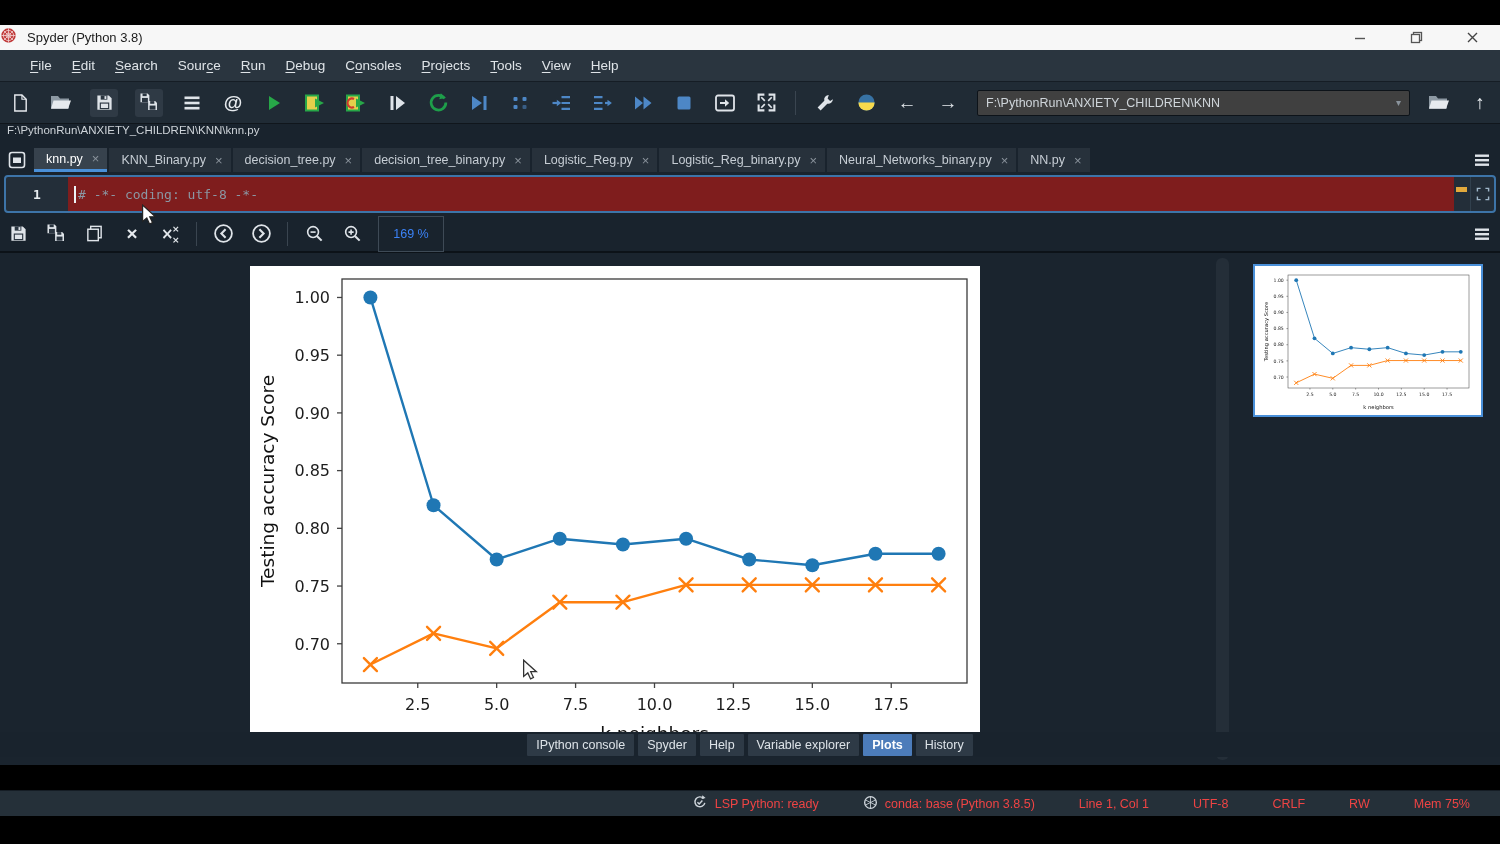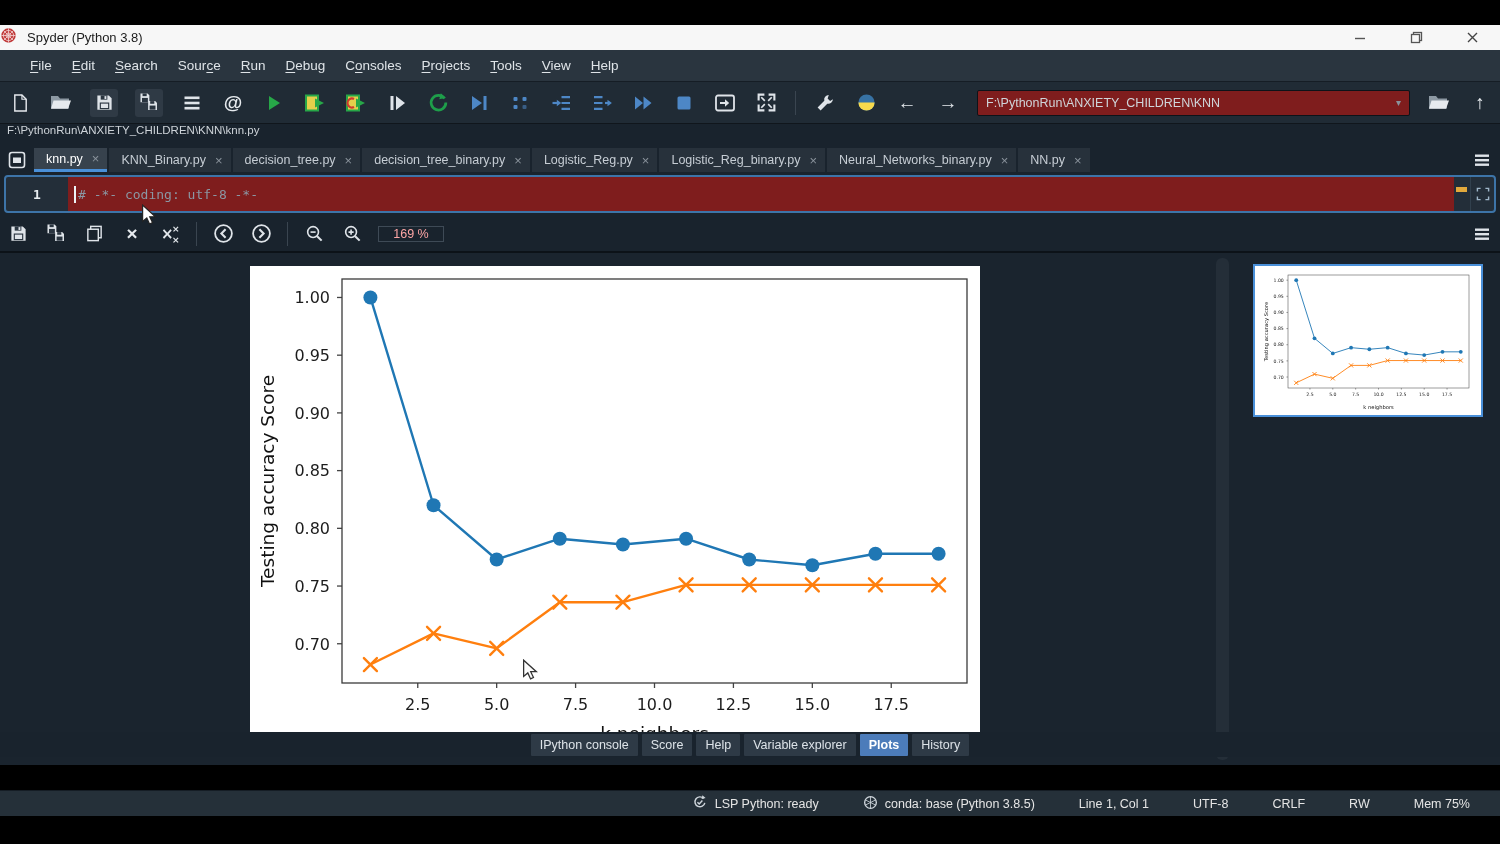--- a/index.html
+++ b/index.html
@@ -18,21 +18,21 @@
   .menubar { top:50px; height:32px; background:#2a353f; border-bottom:1px solid #151d25; display:flex; align-items:center; padding-left:20px; }
   .menuitem { color:#dfe4e8; font-size:13.5px; padding:5px 10px; cursor:default; }
   .menuitem u { text-decoration:underline; text-underline-offset:2px; }
 
   
   .toolbar { top:82px; height:42px; background:#202b35; border-bottom:1px solid #10161c; display:flex; align-items:center; padding:0 8px; gap:17px; }
   .ticon { width:24px; height:24px; display:flex; align-items:center; justify-content:center; flex:0 0 auto; }
   .ticon.boxed { background:#2f3a45; border-radius:3px; width:28px; height:28px; }
   .glyph { color:#e6eaee; font-size:19px; font-weight:bold; line-height:1; }
   .tsep { width:1px; height:24px; background:#3a4550; flex:0 0 auto; }
-  .pathbox { flex:1 1 auto; max-width:505px; height:26px; background:#7f1d1d; border:1px solid #0d1319; border-radius:2px;
+  .pathbox { flex:1 1 auto; max-width:505px; height:26px; background:#404040; border:1px solid #0d1319; border-radius:2px;
              display:flex; align-items:center; padding:0 8px; color:#cfd5da; font-size:12.5px; }
   .pathbox .caret { margin-left:auto; color:#8a939c; font-size:10px; }
 
   
   .pathrow { top:124px; height:23px; background:#19232d; display:flex; padding-left:7px;
              color:#cdd3d8; font-size:11.5px; }
 
   
   .tabbar { top:147px; height:25px; background:#19232d; display:flex; align-items:flex-end; padding-left:4px; }
   .browsetabs { width:26px; height:22px; margin:0 4px 1px 0; display:flex; align-items:center; justify-content:center; }
@@ -49,39 +49,39 @@
   .gutter { width:62px; display:flex; align-items:center; justify-content:center; color:#e8edf1; font-family:"DejaVu Sans Mono", monospace; font-size:13px; font-weight:bold; }
   .codeline { flex:1 1 auto; background:#7f1d1d; display:flex; align-items:center; padding-left:6px;
               font-family:"DejaVu Sans Mono", monospace; font-size:13px; color:#8b97a3; }
   .caretbar { width:2px; height:17px; background:#eef2f5; margin-right:2px; }
   .scrollflag { width:16px; background:#232e39; position:relative; }
   .scrollflag .flagmark { position:absolute; left:2px; top:10px; width:11px; height:5px; background:#e2a93c; }
   .editpaneicon { width:24px; display:flex; align-items:center; justify-content:center; border-left:1px solid #31404d; }
 
   
   .plotsbar { top:216px; height:37px; background:#19232d; border-bottom:2px solid #0c1218; display:flex; align-items:center; padding-left:6px; gap:14px; }
-  .zoombox { width:66px; height:16px; border:1px solid #3e4a56; border-radius:0; color:#fca5a5; font-size:12.5px;
+  .zoombox { width:66px; height:36px; border:1px solid #3e4a56; border-radius:0; color:#3b82f6; font-size:12.5px;
              display:flex; align-items:center; justify-content:center; }
 
   
   .plotsarea { top:253px; height:512px; background:#1a242e; }
   .figure { position:absolute; left:250px; top:13px; width:730px; height:488px; background:#fff; }
   .scrollstrip { position:absolute; left:1216px; top:5px; width:13px; height:502px; background:#242e38; border-radius:6px; }
   .thumbpanel { position:absolute; left:1233px; top:0; right:0; bottom:0; background:#1a242e; }
   .thumbbox { position:absolute; left:20px; top:11px; width:230px; height:153px; background:#fff;
               border:2px solid #4a90d9; display:flex; align-items:center; justify-content:center; }
 
   
   .bottomtabs { top:732px; height:25px; background:#19232d; display:flex; align-items:center; justify-content:center; gap:4px; }
   .btab { background:#2e3a46; color:#dde3e8; font-size:12.5px; padding:4px 9px; border-radius:1px; }
   .btab.active { background:#4c7cba; color:#fff;font-weight:bold; }
 
   
   .statusbar { top:790px; height:26px; background:#253039; border-top:1px solid #151d25; display:flex; align-items:center;
-               justify-content:flex-end; gap:44px; padding-right:30px; color:#e5e5e5; font-size:12.5px; }
+               justify-content:flex-end; gap:44px; padding-right:30px; color:#ef4444; font-size:12.5px; }
   .statitem { display:flex; align-items:center; gap:7px; white-space:nowrap; }
 
   .blackbar-top { top:0; height:25px; background:#000; }
   .blackbar-bottom { top:816px; height:28px; background:#000; }
 
   .cursor { position:absolute; z-index:50; }
 </style>
 </head>
 <body>
 
@@ -576,21 +576,21 @@
             <rect x="28" y="5" width="181" height="113" fill="none" stroke="#3b3b3b" stroke-width="0.5"></rect>
             <text x="118.5" y="139" text-anchor="middle" font-size="5.2" fill="#111">k neighbors</text>
             <text x="8" y="61.5" text-anchor="middle" font-size="5.2" fill="#111" transform="rotate(-90 8 61.5)">Testing accuracy Score</text>
           </svg>
       </div>
     </div>
   </div>
 
   <div class="row bottomtabs">
       <span class="btab">IPython console</span>
-      <span class="btab">Score</span>
+      <span class="btab">Spyder</span>
       <span class="btab">Help</span>
       <span class="btab">Variable explorer</span>
       <span class="btab active">Plots</span>
       <span class="btab">History</span>
     </div>
 
   <div class="row statusbar">
       <span class="statitem">
         <span><svg width="16" height="16" viewBox="0 0 20 20">
             <path d="M16 11a6.2 6.2 0 1 1-1.6-5.5" fill="none" stroke="#cfd6dc" stroke-width="1.8"></path>

